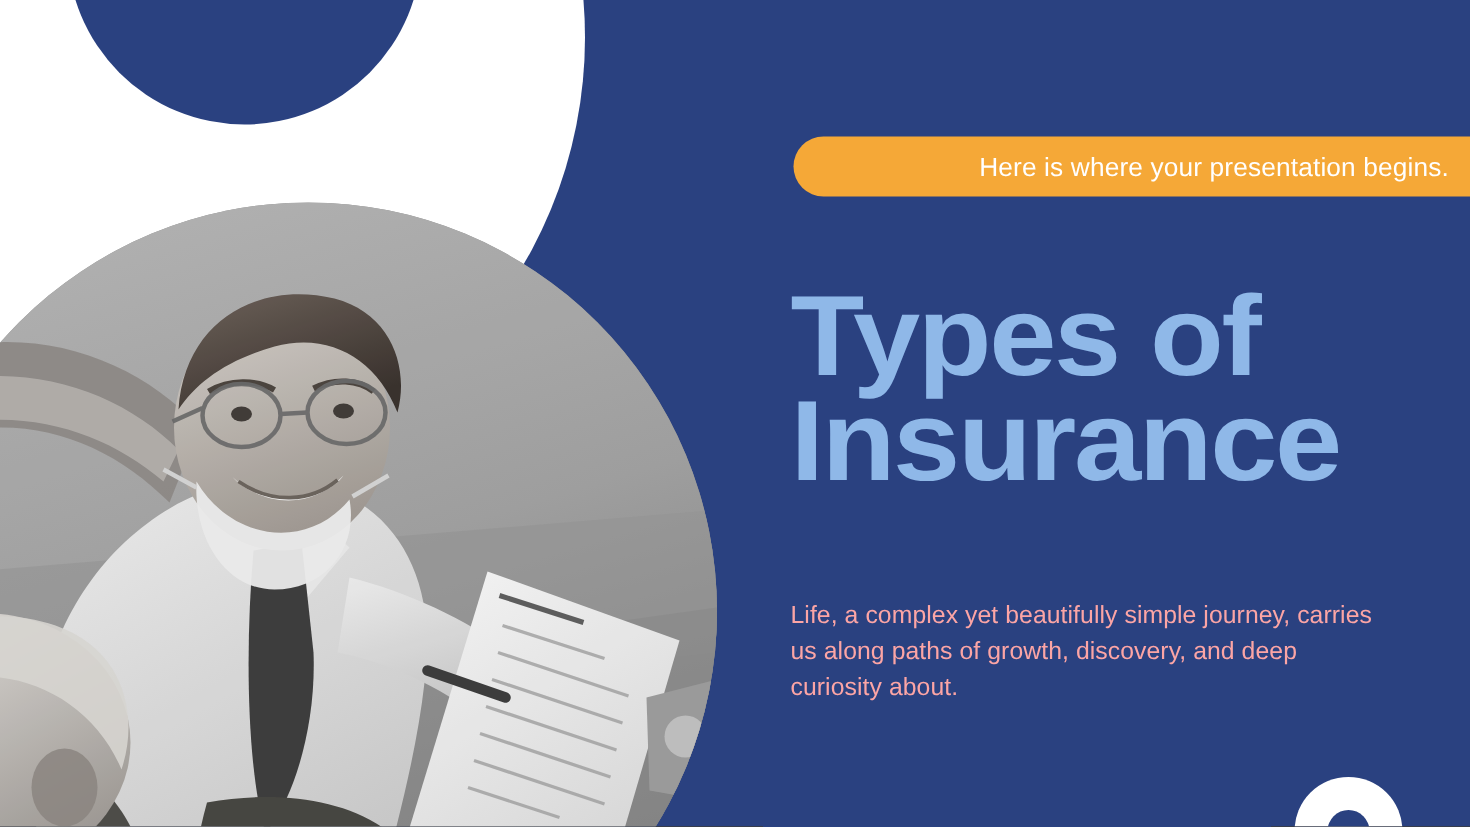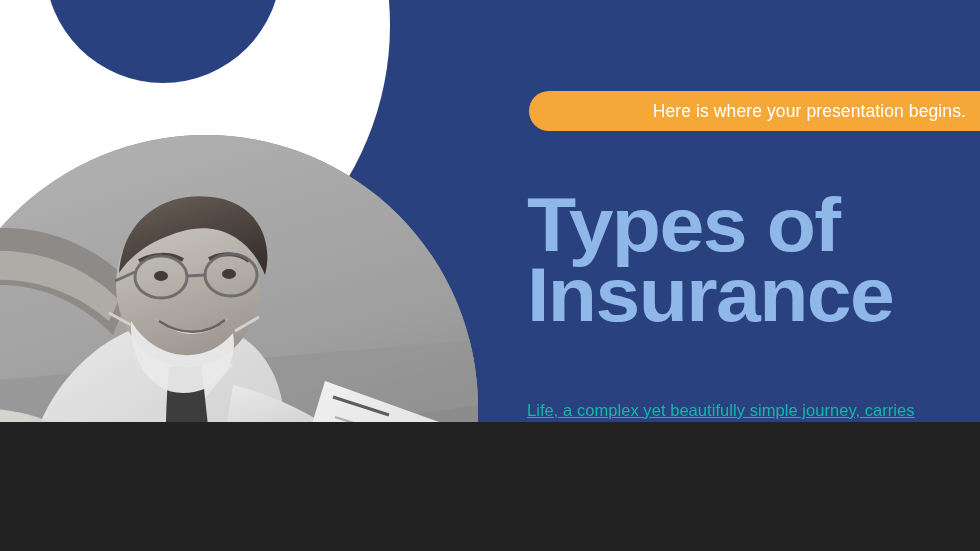--- a/index.html
+++ b/index.html
@@ -5,21 +5,21 @@
 <style>
   html, body {
     margin: 0;
     padding: 0;
     background: #222;
   }
 
   .slide {
     position: relative;
     width: 980px;
-    height: 422px;
+    height: 551px;
     overflow: hidden;
     background: #2a4180;
     font-family: "Liberation Sans", sans-serif;
     -webkit-font-smoothing: antialiased;
   }
 
   
 
   
   .deco-white-disc {
@@ -129,26 +129,25 @@
     transform-origin: left top;
     white-space: pre-line;
   }
 
   .slide-body {
     position: absolute;
     left: 0;
     top: 399px;
     width: 400px;
     margin: 0;
-    color: #14b8a6;
+    color: #fca5a5;
     font-size: 16.5px;
     line-height: 1.45;
     font-weight: 400;
     letter-spacing: 0.05px;
-    text-decoration: underline;
   }
 </style>
 </head>
 <body>
 
 <div class="slide">
 
   <div class="deco-white-disc"></div>
   <div class="deco-blue-disc"></div>
 

